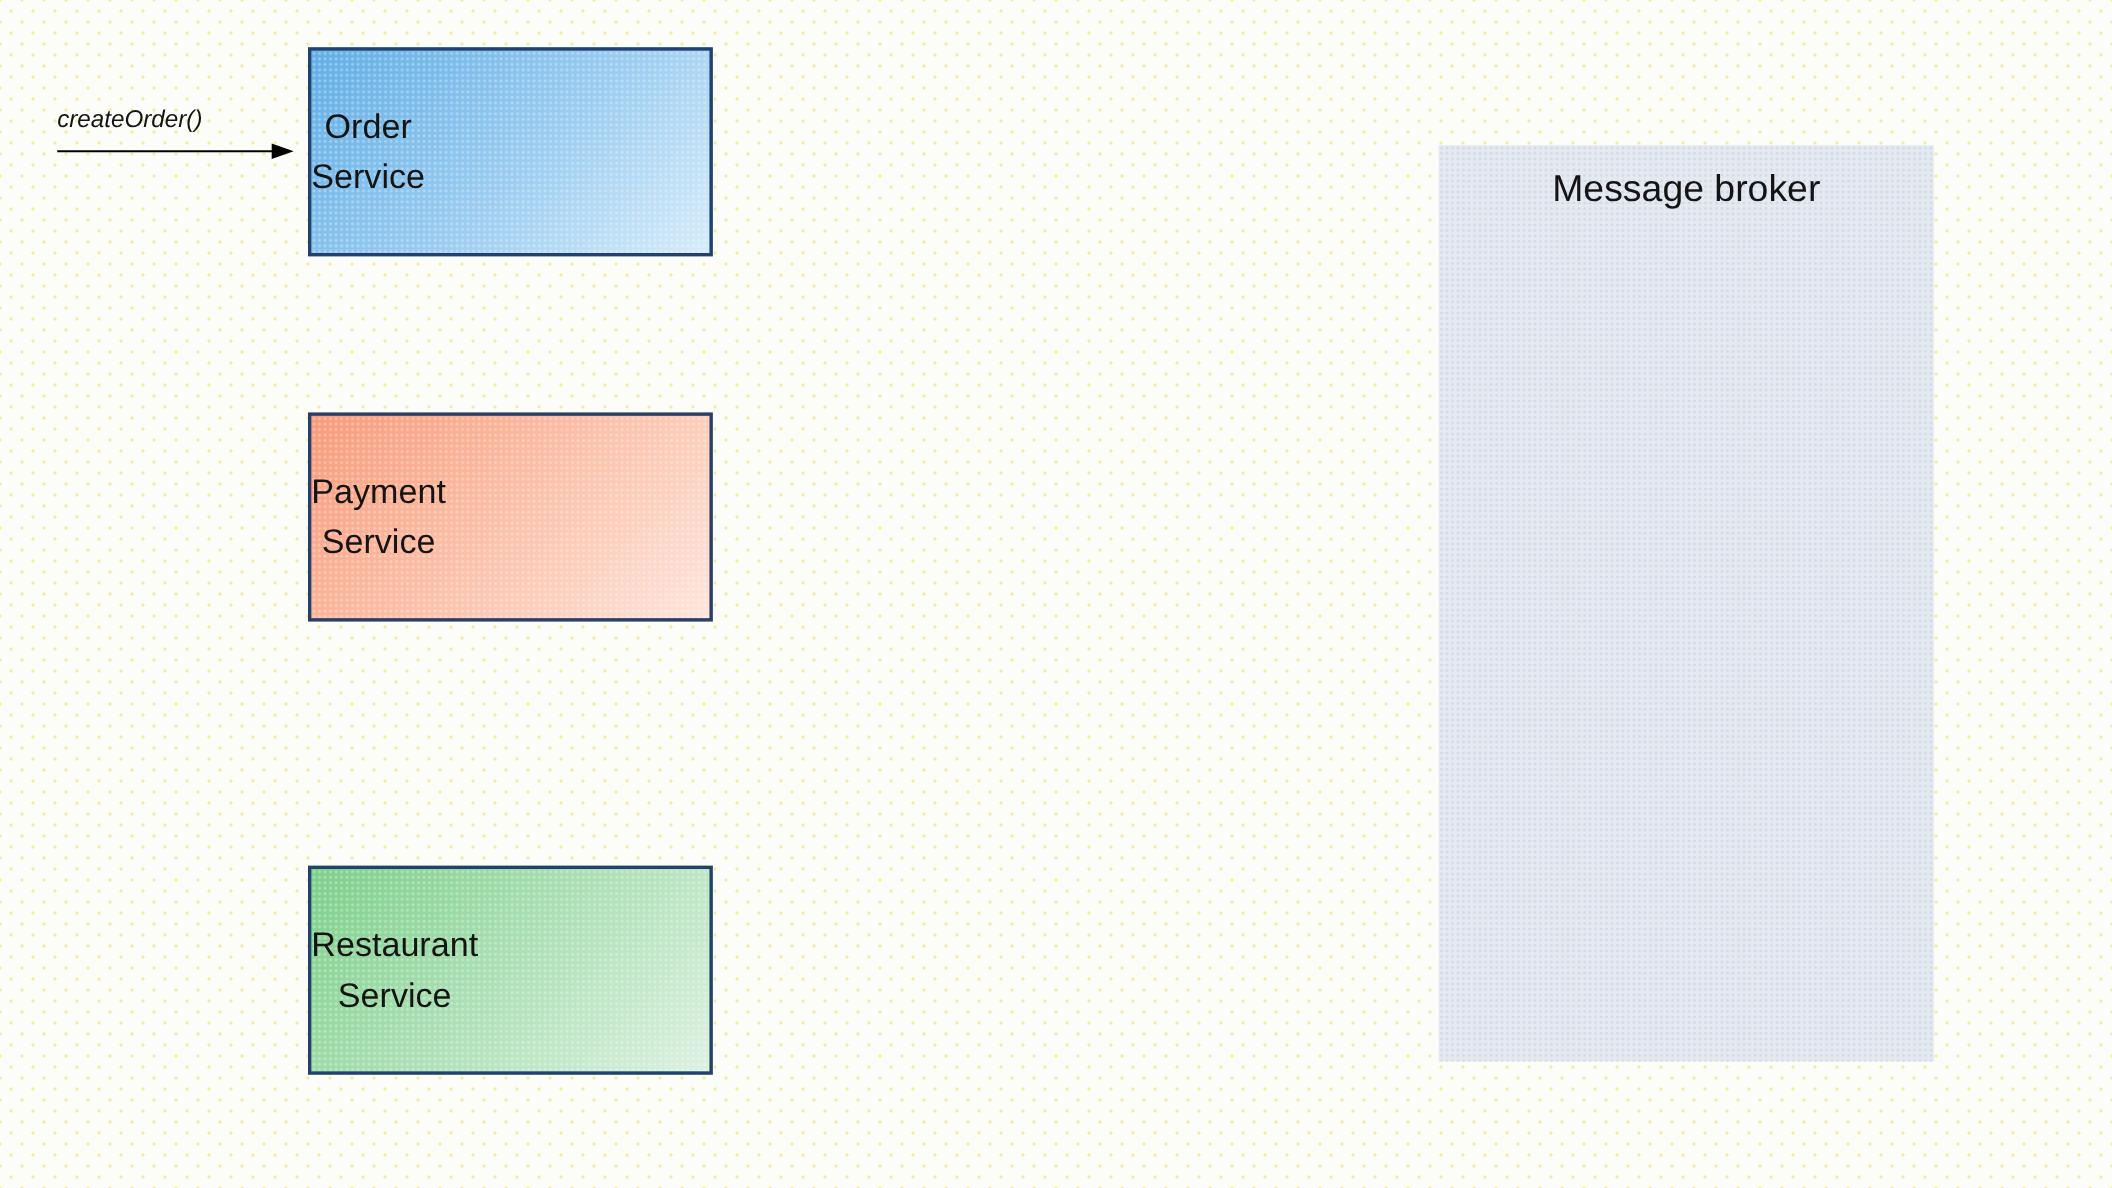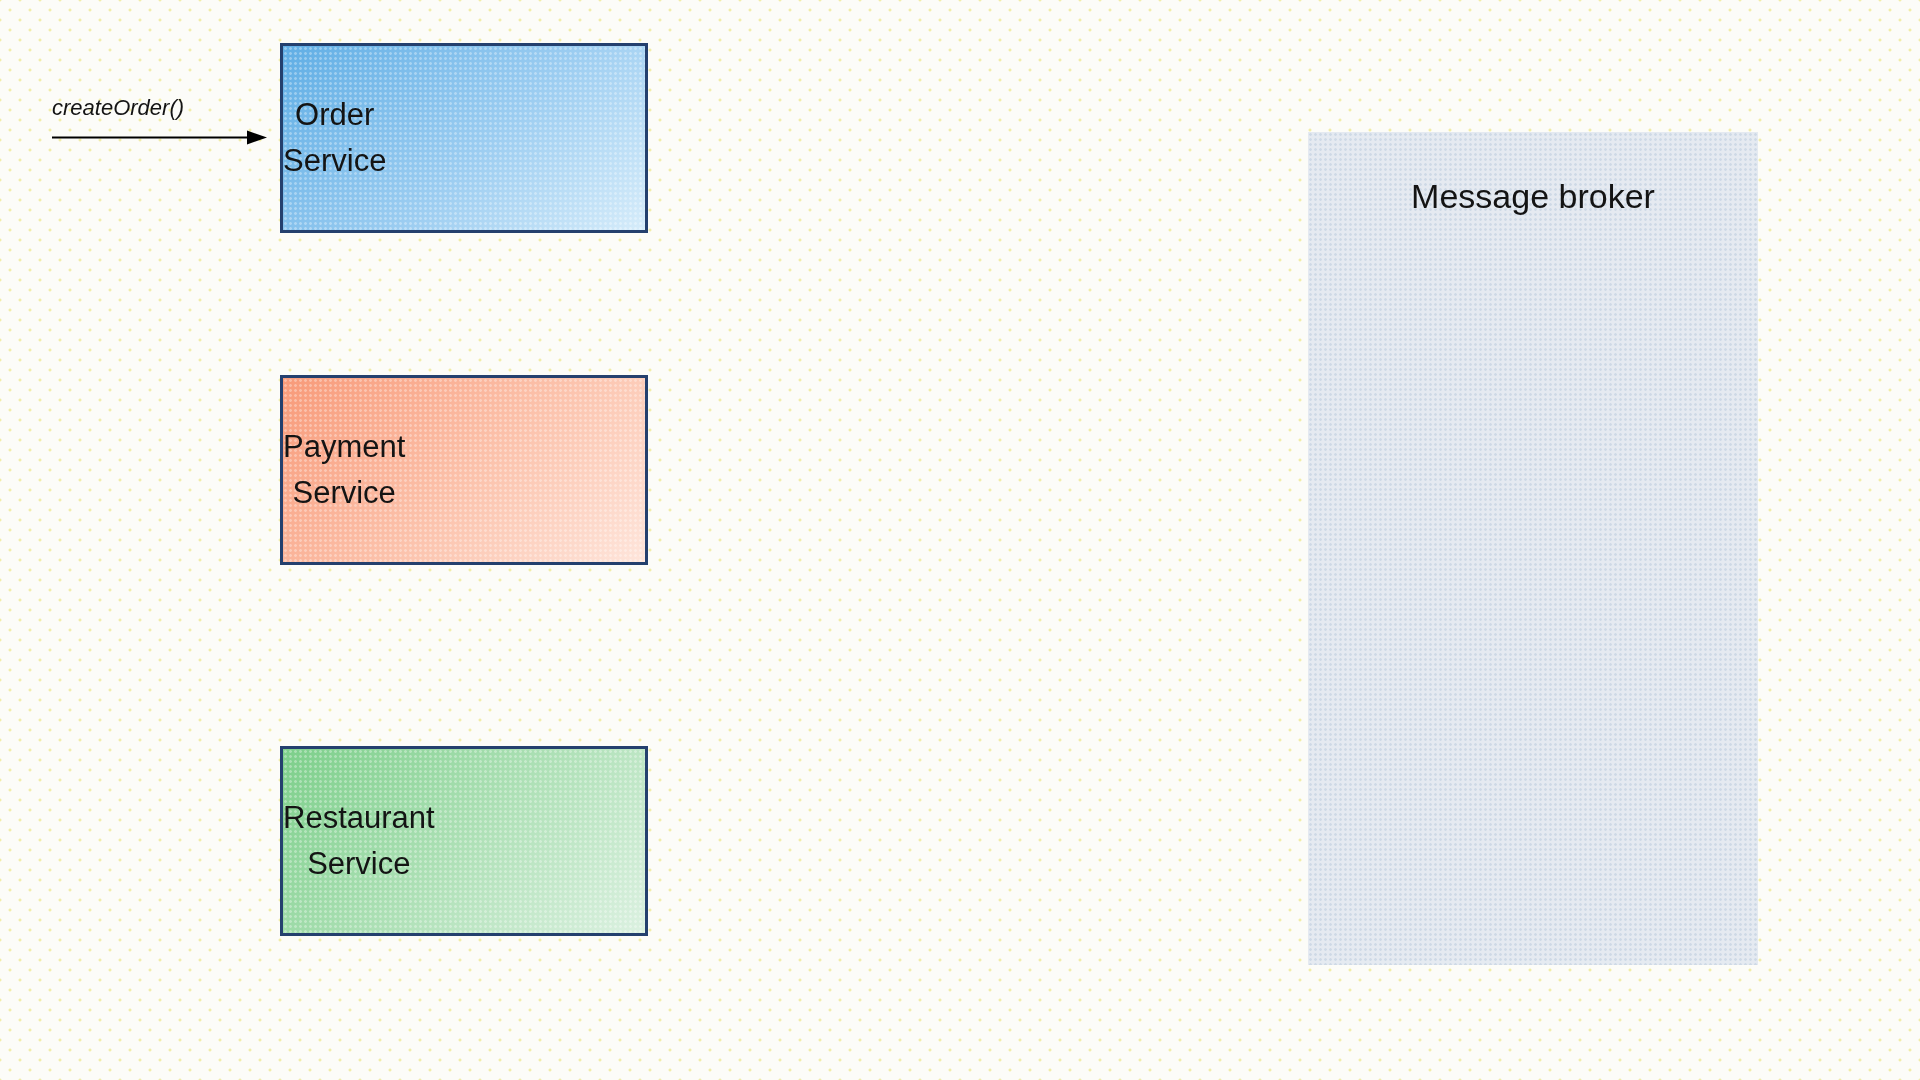--- a/index.html
+++ b/index.html
@@ -70,21 +70,21 @@
     background-size: 5px 5px, 100% 100%;
   }
   .node-payment {
     top: 375px;
     background-color: #f89b7a;
     background-image: radial-gradient(rgba(255,255,255,0.33) 1px, rgba(0,0,0,0) 1.7px),
                       linear-gradient(135deg, #f89a79 0%, #fcc4ae 55%, #fee5db 100%);
     background-size: 5px 5px, 100% 100%;
   }
   .node-restaurant {
-    top: 746px;
+    top: 787px;
     background-color: #7fd08c;
     background-image: radial-gradient(rgba(255,255,255,0.33) 1px, rgba(0,0,0,0) 1.7px),
                       linear-gradient(135deg, #7ccf8a 0%, #b2e2ba 55%, #dcf1e1 100%);
     background-size: 5px 5px, 100% 100%;
   }
 
   
   .broker {
     position: absolute;
     left: 1308px;
@@ -92,21 +92,21 @@
     width: 450px;
     height: 833px;
     background-color: #e5eaf1;
     background-image: radial-gradient(rgba(156,181,208,0.30) 1px, rgba(0,0,0,0) 1.6px);
     background-size: 5px 5px;
     display: flex;
     flex-direction: column;
     align-items: center;
   }
   .broker .broker-label {
-    margin-top: 44px;
+    margin-top: 20px;
     font-size: 34px;
     line-height: 40px;
     white-space: nowrap;
   }
 </style>
 </head>
 <body>
 
 <div class="canvas">
 

